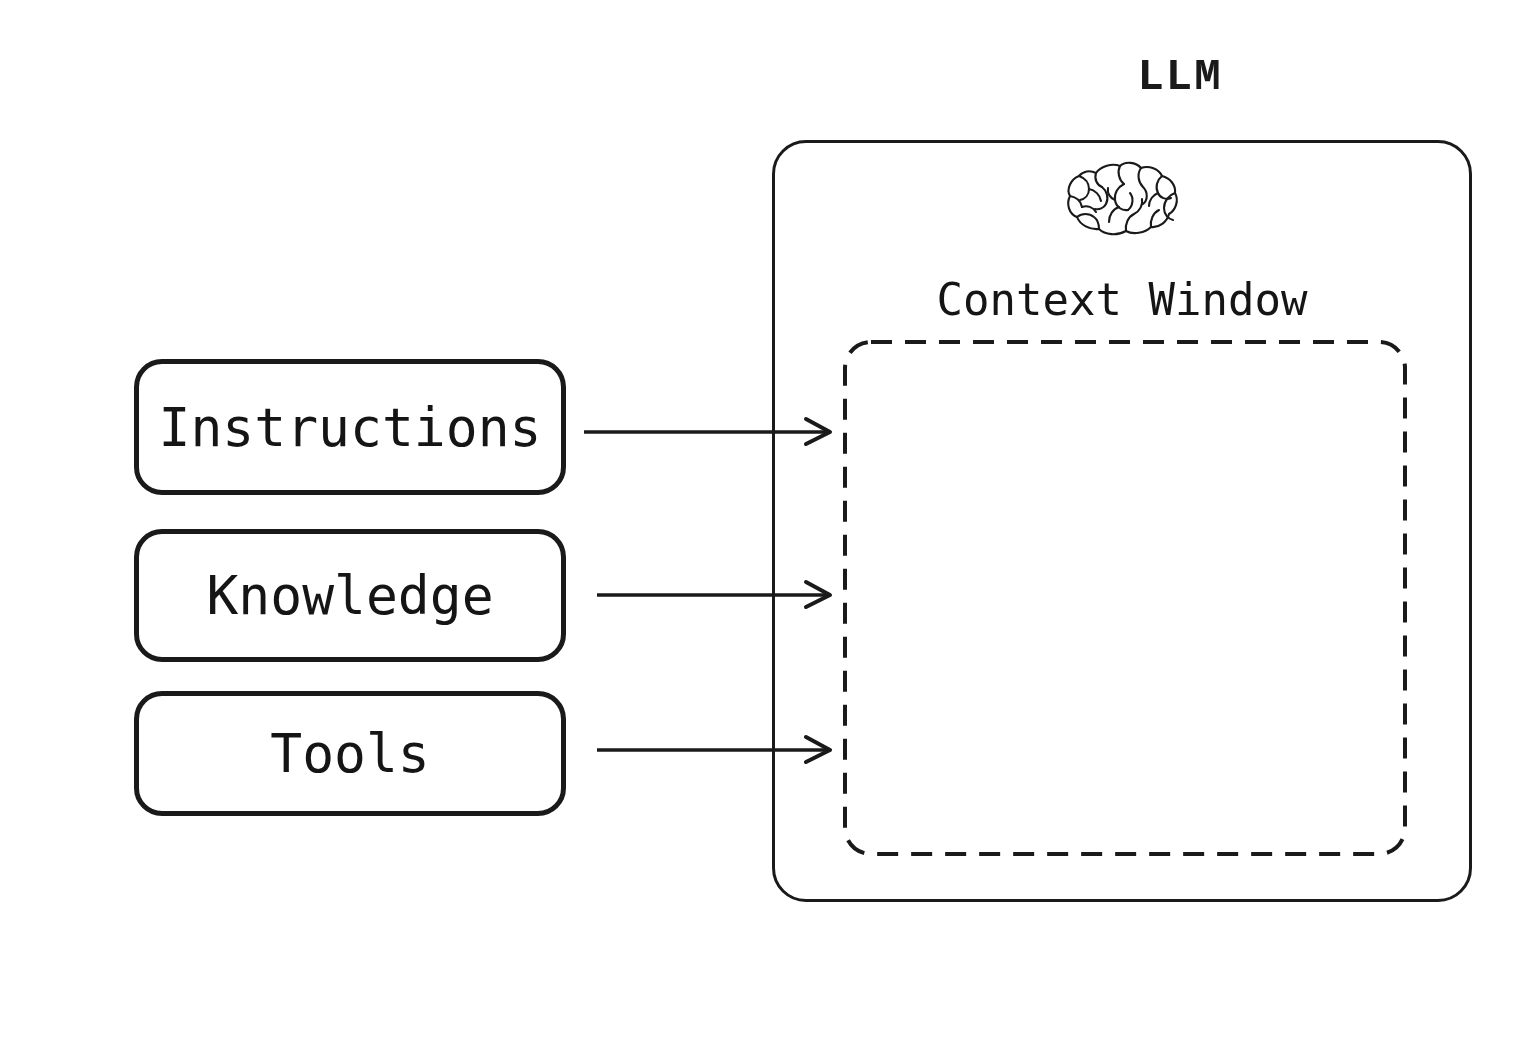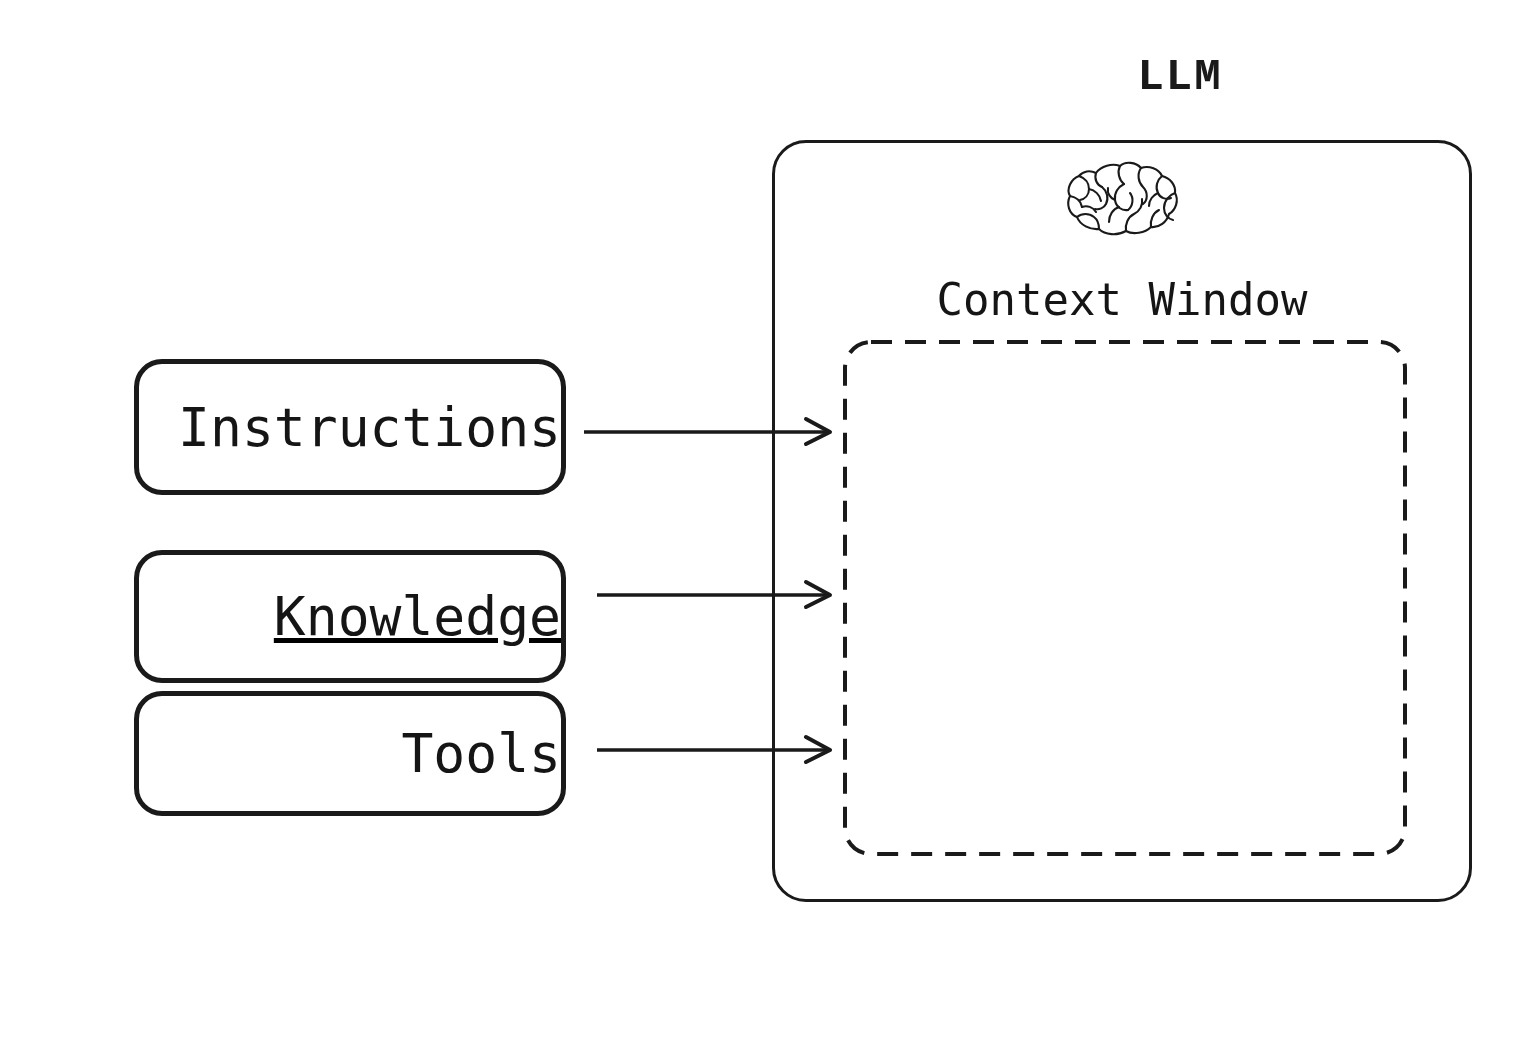--- a/index.html
+++ b/index.html
@@ -23,32 +23,32 @@
   .ctx-box {
     position: absolute;
     left: 134px;
     width: 432px;
     box-sizing: border-box;
     border: 5px solid #1a1a1a;
     border-radius: 28px;
     background: #ffffff;
     display: flex;
     align-items: center;
-    justify-content: flex-end;
+    justify-content: center;
   }
   .ctx-box-label {
     font-family: "DejaVu Sans Mono", monospace;
     font-size: 53px;
     font-weight: 500;
     color: #151515;
     letter-spacing: 0px;
     line-height: 1;
   }
   #ctx-box-0 { top: 359px;  height: 136px; }
-  #ctx-box-1 { top: 550px;  height: 133px; text-decoration: underline; }
+  #ctx-box-1 { top: 529px;  height: 133px; }
   #ctx-box-2 { top: 691px;  height: 125px; }
 
   
   .arrow-svg {
     position: absolute;
     left: 580px;
     width: 270px;
     height: 40px;
     overflow: visible;
   }

